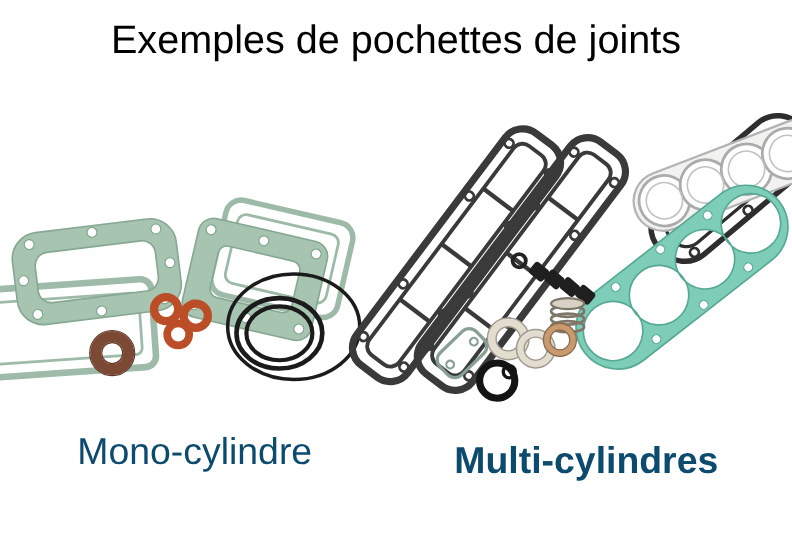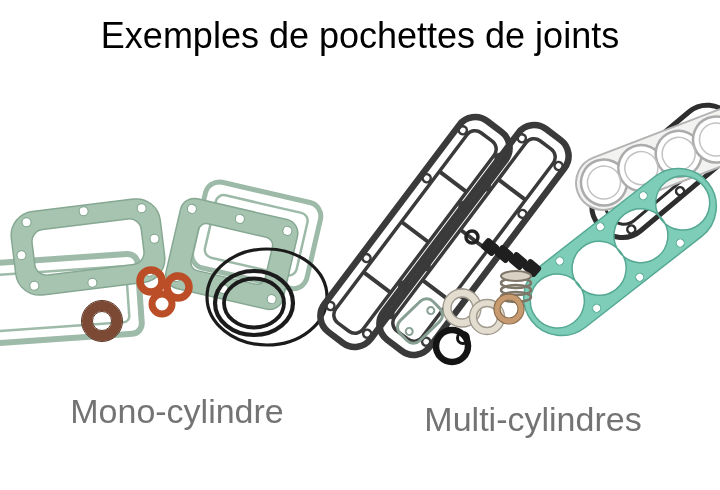--- a/index.html
+++ b/index.html
@@ -32,26 +32,26 @@
     position: absolute;
     top: 0;
     left: 0;
     z-index: 1;
   }
   .caption {
     position: absolute;
     transform: translateX(-50%);
     font-size: 34px;
     font-weight: 400;
-    color: #737373;
+    color: #0c4a6e;
     white-space: nowrap;
     z-index: 2;
   }
   .caption.left  { left: 177px; top: 392px; }
-  .caption.right { left: 533px; top: 400px; }
+  .caption.right { left: 533px; top: 400px; font-weight: bold; }
 </style>
 </head>
 <body>
 
 <div class="page">
 
   <div class="title">
     <div>Exemples de pochettes de joints</div>
   </div>
 

